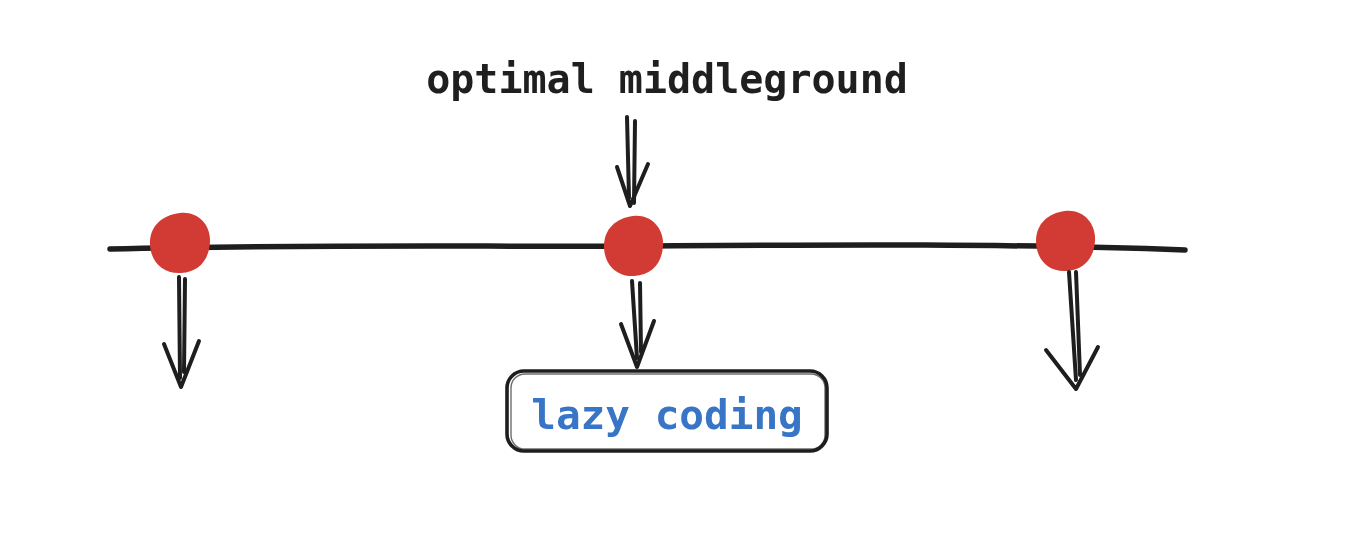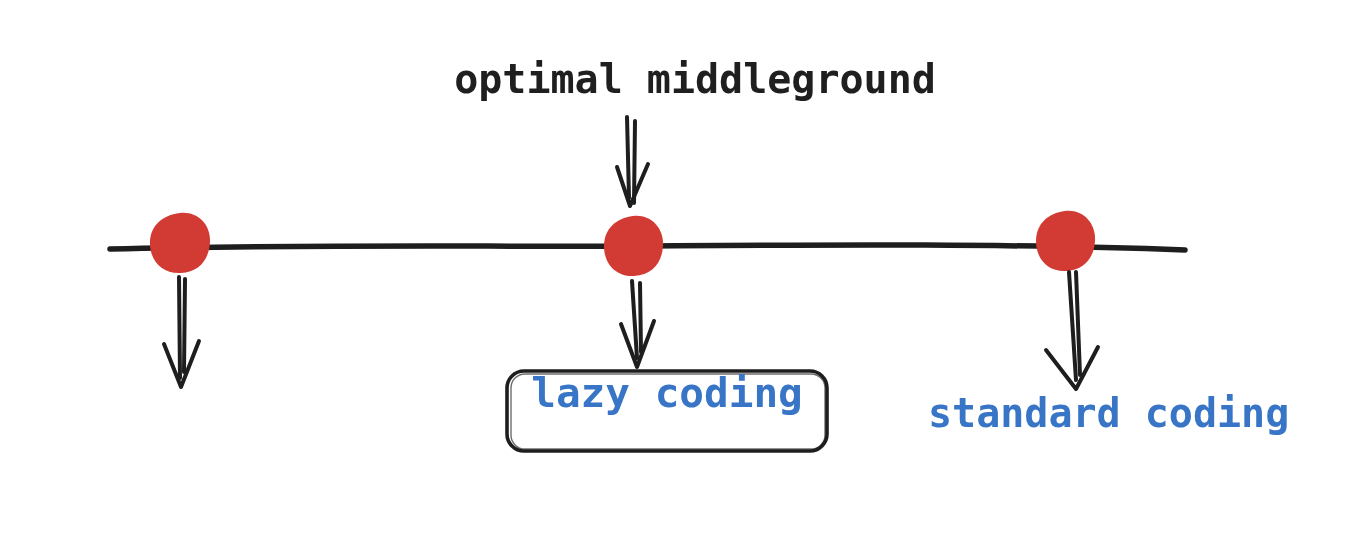--- a/index.html
+++ b/index.html
@@ -22,40 +22,39 @@
     left: 424px;
     top: 53px;
     width: 486px;
     line-height: 52px;
     text-align: center;
     font-size: 40px;
     font-weight: bold;
     letter-spacing: 0px;
     color: #1f1f1f;
     white-space: nowrap;
-    margin-left: 28px;
   }
   .pt-label {
     position: absolute;
     font-size: 41px;
     font-weight: bold;
     color: #3875c6;
     line-height: 52px;
     white-space: nowrap;
   }
   .pt-label.vibe { left: 58px; top: 386px; }
   .pt-label.standard { left: 928px; top: 387px; font-size: 40px; }
   .boxed-label {
     position: absolute;
     left: 505px;
     top: 369px;
     width: 324px;
     height: 70px;
     display: flex;
-    align-items: flex-start;
+    align-items: flex-end;
     justify-content: center;
   }
   .boxed-label .pt-label-inner {
     font-size: 41px;
     font-weight: bold;
     color: #3875c6;
     white-space: nowrap;
   }
 </style>
 </head>
@@ -101,15 +100,14 @@
     </g>
   </svg>
 
   <div class="title">optimal middleground</div>
 
 
   <div class="boxed-label">
     <span class="pt-label-inner">lazy coding</span>
   </div>
 
-  <div class="pt-label standard">standard coding</div>
 
 </div>
 
 </body></html>

